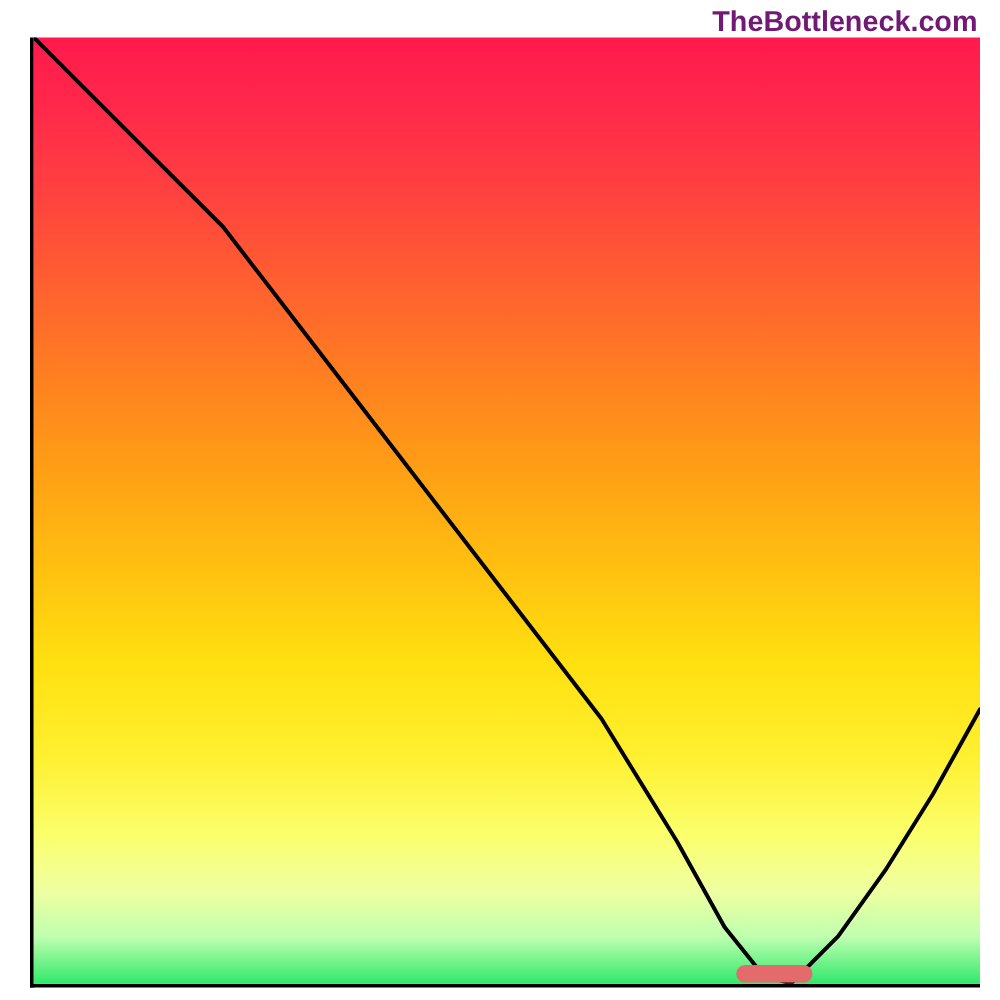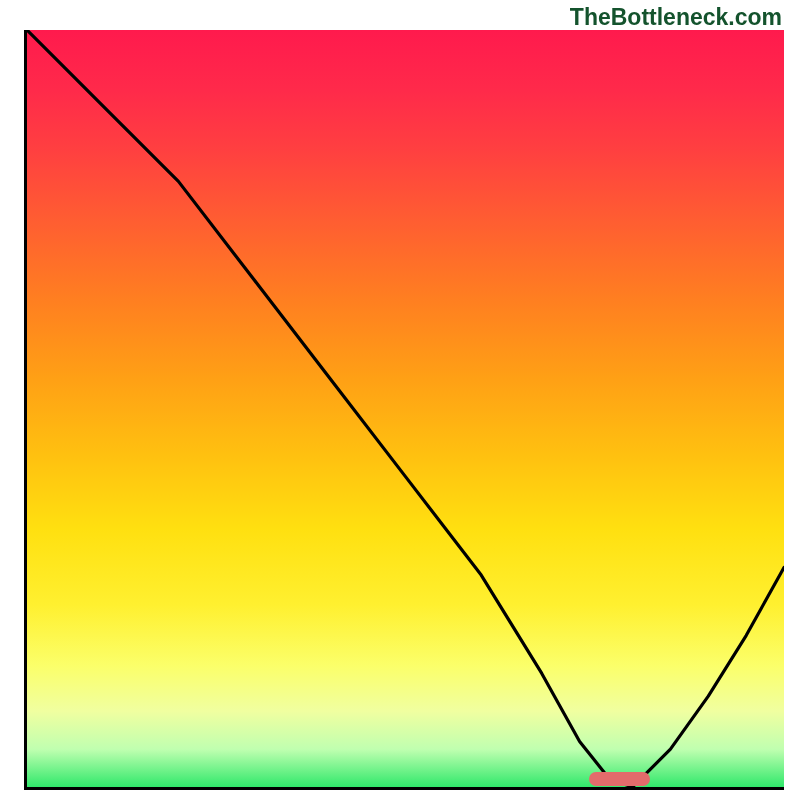--- a/index.html
+++ b/index.html
@@ -10,21 +10,21 @@
     font-family: Arial, Helvetica, sans-serif;
     position: relative;
     overflow: hidden;
   }
   .watermark {
     position: absolute;
     top: 4px;
     right: 18px;
     font-size: 23px;
     font-weight: bold;
-    color: #14532d;
+    color: #701a75;
   }
   .chart-area {
     position: absolute;
     left: 24px;
     top: 30px;
     width: 760px;
     height: 760px;
     border-left: 3px solid #000;
     border-bottom: 3px solid #000;
   }

